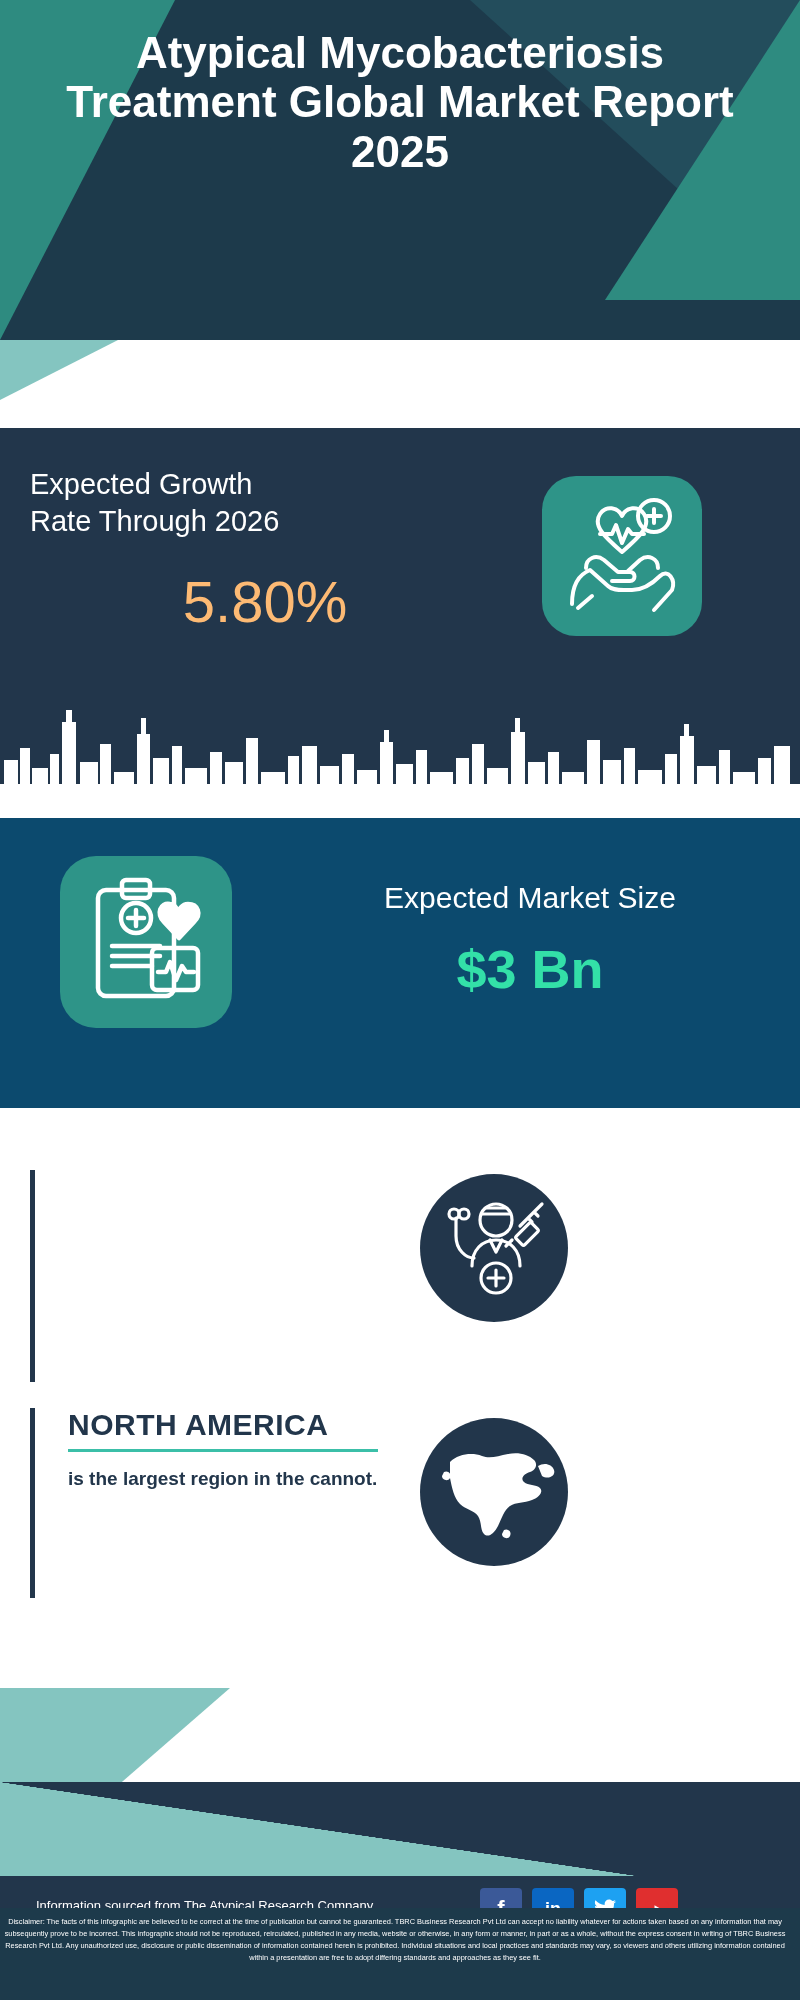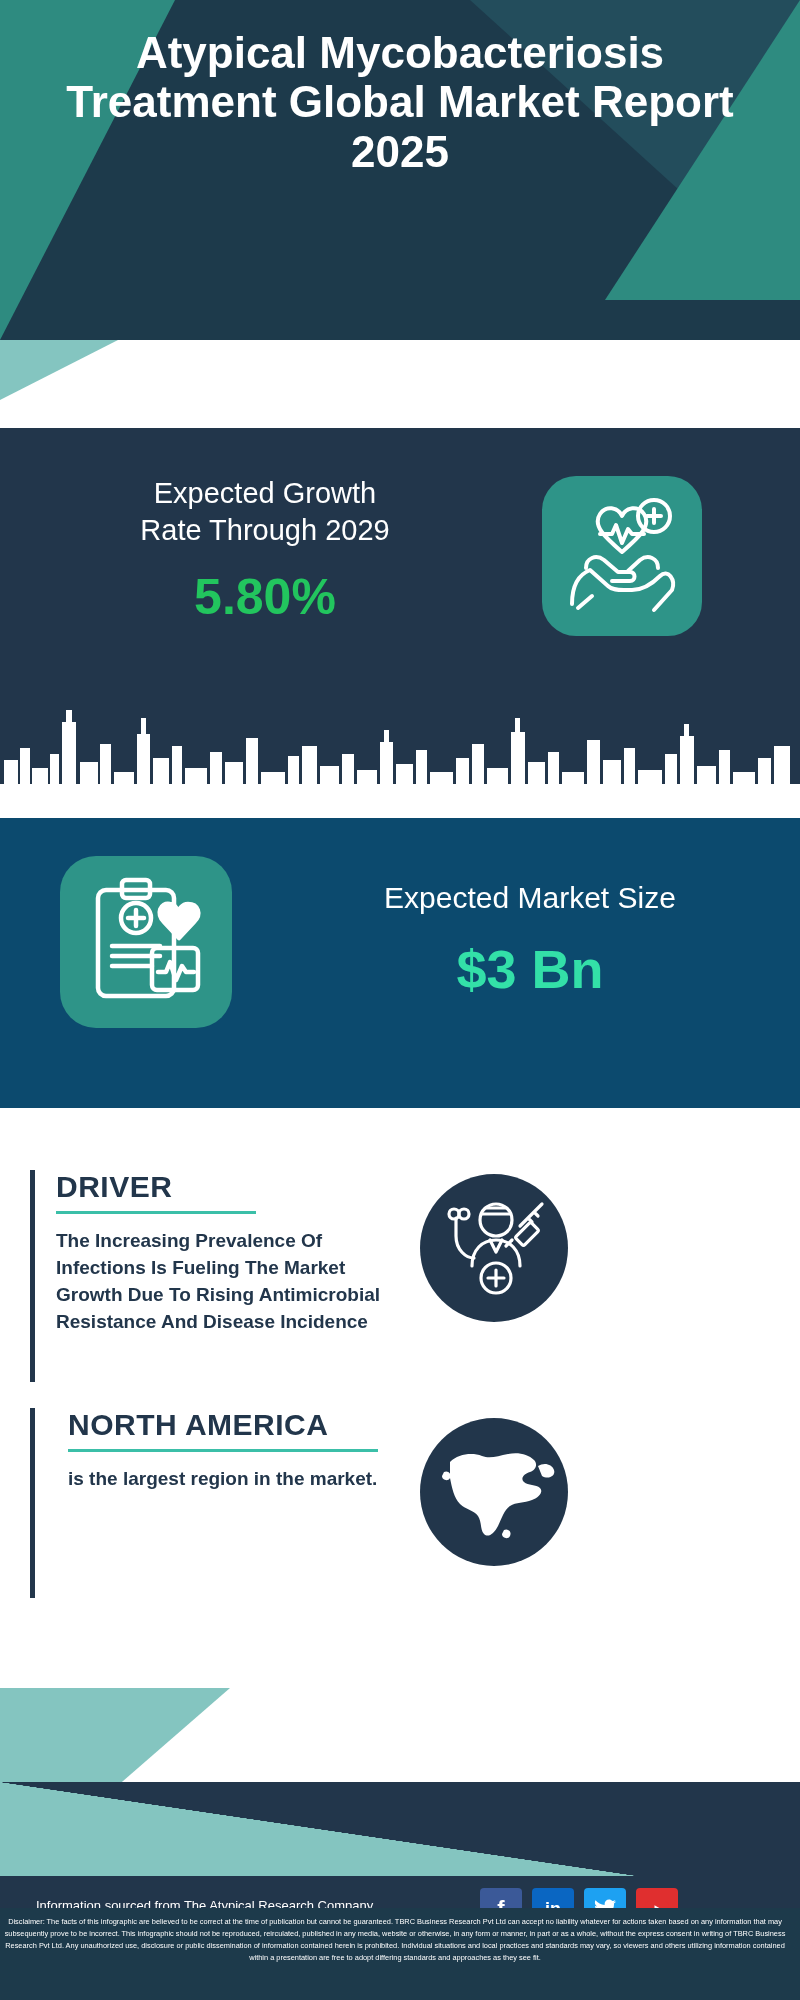--- a/index.html
+++ b/index.html
@@ -27,24 +27,24 @@
     z-index:5;
   }
 
   
   .band-white{position:absolute;left:0;top:340px;width:800px;height:88px;background:#ffffff;overflow:hidden;}
   .band-white .tri{position:absolute;left:0;top:0;width:0;height:0;
     border-left:118px solid #84c5c0;border-bottom:60px solid transparent;}
 
   
   .growth{position:absolute;left:0;top:428px;width:800px;height:260px;background:#22364b;}
-  .growth .txt{position:absolute;left:30px;top:38px;width:470px;text-align:center;color:#ffffff;margin-top:9px;}
+  .growth .txt{position:absolute;left:30px;top:38px;width:470px;text-align:left;color:#ffffff;}
   .growth .txt .l1{font-size:29px;line-height:1.28;}
   .growth .pct{position:absolute;left:30px;top:140px;width:470px;text-align:center;
-    color:#22c55e;font-size:50px;font-weight:bold;}
+    color:#fdba74;font-size:58px;font-weight:normal;}
   .growth .iconbox{position:absolute;left:542px;top:48px;width:160px;height:160px;
     background:#2e9488;border-radius:34px;}
 
   
   .skyline-sec{position:absolute;left:0;top:688px;width:800px;height:420px;background:#0c4a6e;overflow:hidden;}
   .skyline-sec .sky{position:absolute;left:0;top:0;width:800px;height:130px;}
   .mkt{position:absolute;left:300px;top:190px;width:460px;text-align:center;color:#ffffff;}
   .mkt .l1{font-size:30px;line-height:1.3;}
   .mkt .val{color:#33e0a8;font-size:54px;font-weight:bold;margin-top:21px;}
   .mkt-iconbox{position:absolute;left:60px;top:168px;width:172px;height:172px;
@@ -88,21 +88,21 @@
     <h1>Atypical Mycobacteriosis Treatment Global Market Report 2025</h1>
   </div>
 
   <div class="band-white">
     <div class="tri"></div>
   </div>
 
   <div class="growth">
     <div class="txt">
       <div class="l1">Expected Growth</div>
-      <div class="l1">Rate Through 2029</div>
+      <div class="l1">Rate Through 2026</div>
     </div>
     <div class="pct">5.80%</div>
     <div class="iconbox">
       <svg width="160" height="160" viewBox="0 0 160 160">
         <g fill="none" stroke="#ffffff" stroke-width="4" stroke-linecap="round" stroke-linejoin="round">
           <path d="M80 76 C64 62, 50 50, 58 38 C64 29, 76 31, 80 40 C84 31, 96 29, 102 38 C110 50, 96 62, 80 76 Z"></path>
           <path d="M58 58 H70 L74 49 L80 67 L86 53 L90 58 H102"></path>
           <circle cx="112" cy="40" r="16"></circle>
           <path d="M112 33 V47 M105 40 H119"></path>
           <path d="M44 92 C44 82, 54 78, 62 84 L76 96 H88 C94 96, 94 105, 88 105 H70"></path>
@@ -188,25 +188,20 @@
     <div class="mkt">
       <div class="l1">Expected Market Size</div>
       <div class="val">$3 Bn</div>
     </div>
   </div>
 
   <div class="content">
 
     <div class="card" style="top:62px;width:560px;">
       <div class="bar" style="height:212px;"></div>
-      <div style="margin-left:26px;width:360px;">
-        <h2>DRIVER</h2>
-        <div class="rule" style="width:200px;"></div>
-        <p>The Increasing Prevalence Of Infections Is Fueling The Market Growth Due To Rising Antimicrobial Resistance And Disease Incidence</p>
-      </div>
     </div>
 
     <div class="circle" style="left:420px;top:66px;width:148px;height:148px;">
       <svg width="148" height="148" viewBox="0 0 148 148">
         <g fill="none" stroke="#ffffff" stroke-width="3.2" stroke-linecap="round" stroke-linejoin="round">
           <path d="M60 46 C60 36, 68 30, 76 30 C84 30, 92 36, 92 46 C92 56, 84 62, 76 62 C68 62, 60 56, 60 46 Z"></path>
           <path d="M62 40 H90 M66 34 H86"></path>
           <path d="M52 92 C52 76, 62 66, 76 66 C90 66, 100 76, 100 92"></path>
           <path d="M70 66 L76 78 L82 66"></path>
           <circle cx="76" cy="104" r="15"></circle>
@@ -219,21 +214,21 @@
           <path d="M92 66 L86 72"></path>
         </g>
       </svg>
     </div>
 
     <div class="card" style="top:300px;width:560px;padding-left:12px;">
       <div class="bar" style="height:190px;"></div>
       <div style="margin-left:26px;width:360px;">
         <h2>NORTH AMERICA</h2>
         <div class="rule" style="width:310px;"></div>
-        <p class="light">is the largest region in the market.</p>
+        <p class="light">is the largest region in the cannot.</p>
       </div>
     </div>
 
     <div class="circle" style="left:420px;top:310px;width:148px;height:148px;">
       <svg width="148" height="148" viewBox="0 0 148 148">
         <g fill="#ffffff">
           <path d="M30 44 C38 36, 52 34, 62 38 C70 41, 78 38, 88 36 C98 34, 108 36, 114 42
                    C118 46, 116 52, 110 54 C104 56, 100 60, 104 64 C108 68, 116 66, 120 70
                    C124 74, 118 80, 112 82 C104 85, 96 84, 90 88 C84 92, 82 100, 78 108
                    C74 116, 68 120, 64 116 C60 112, 62 104, 58 98 C54 92, 46 92, 40 86

